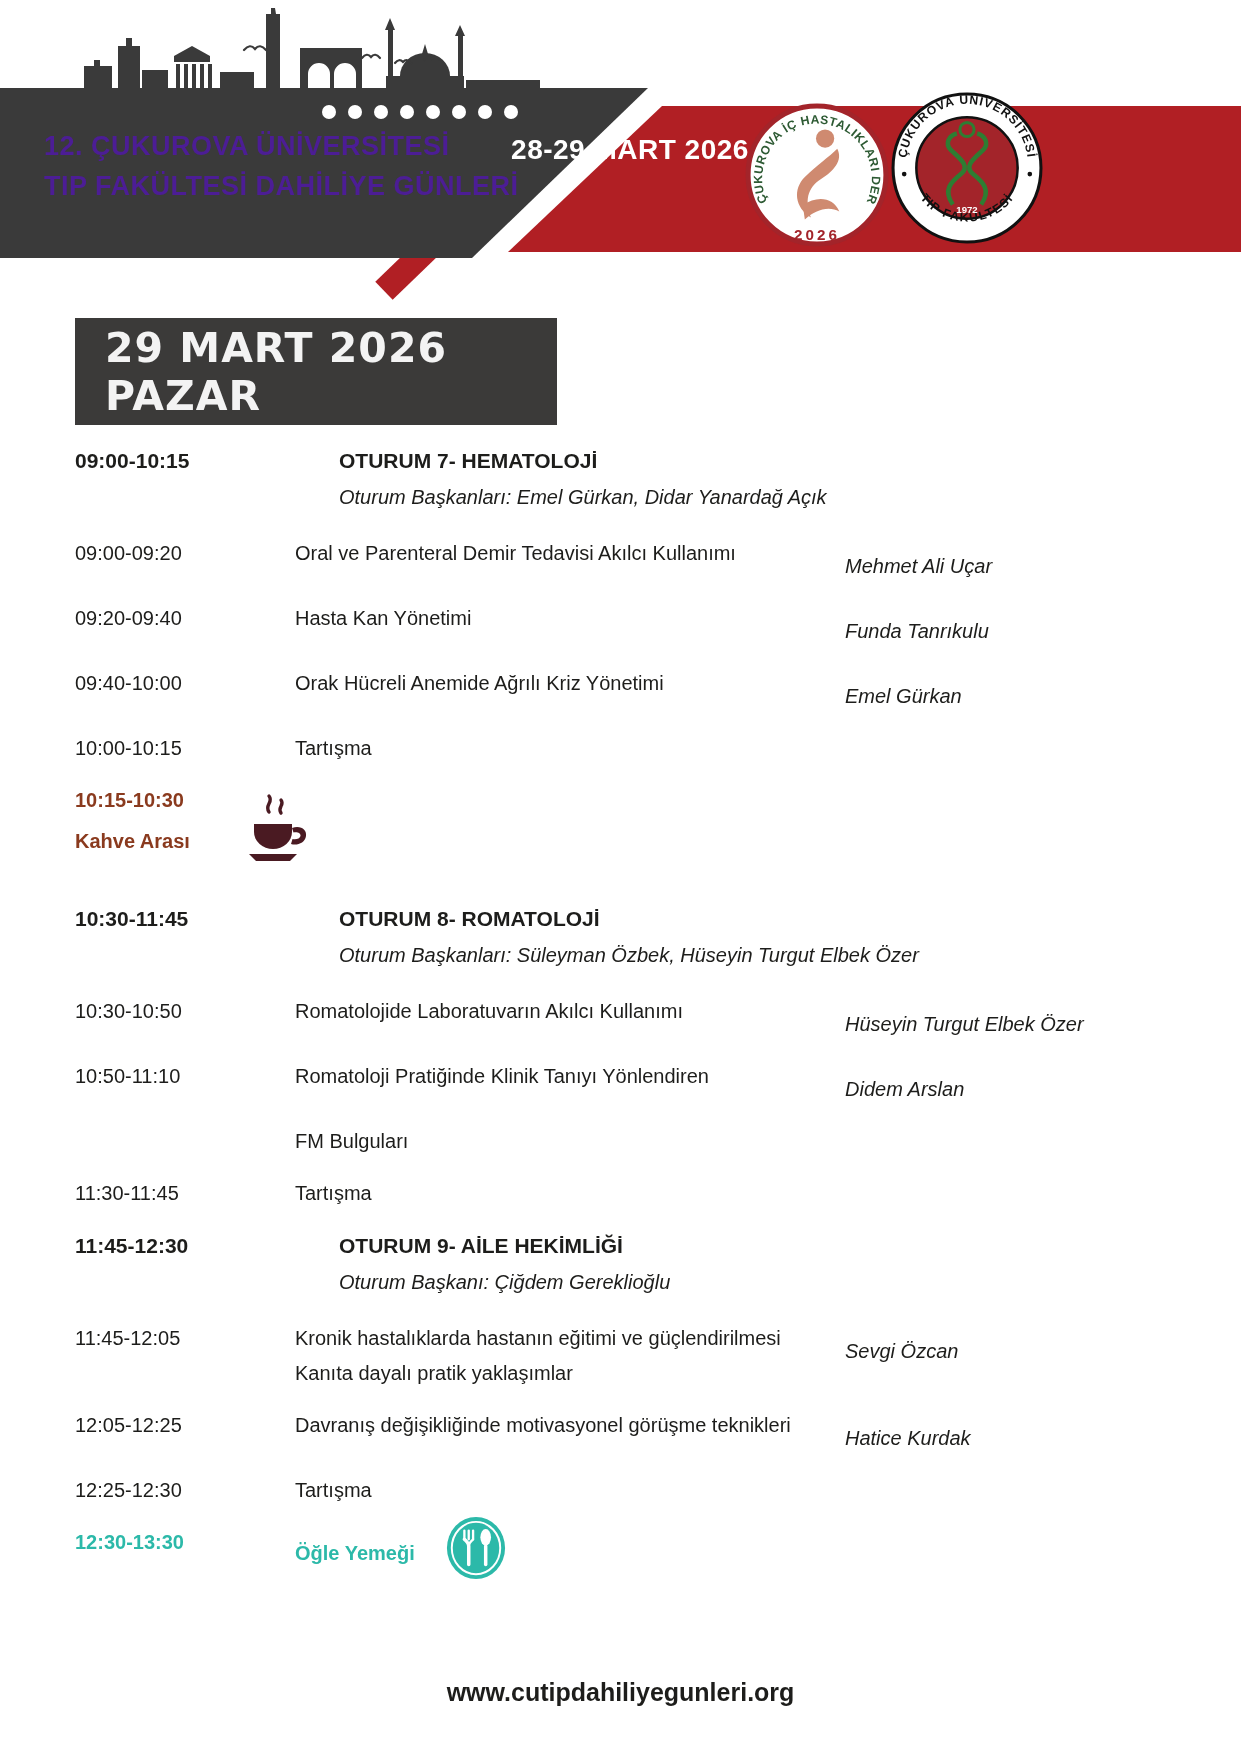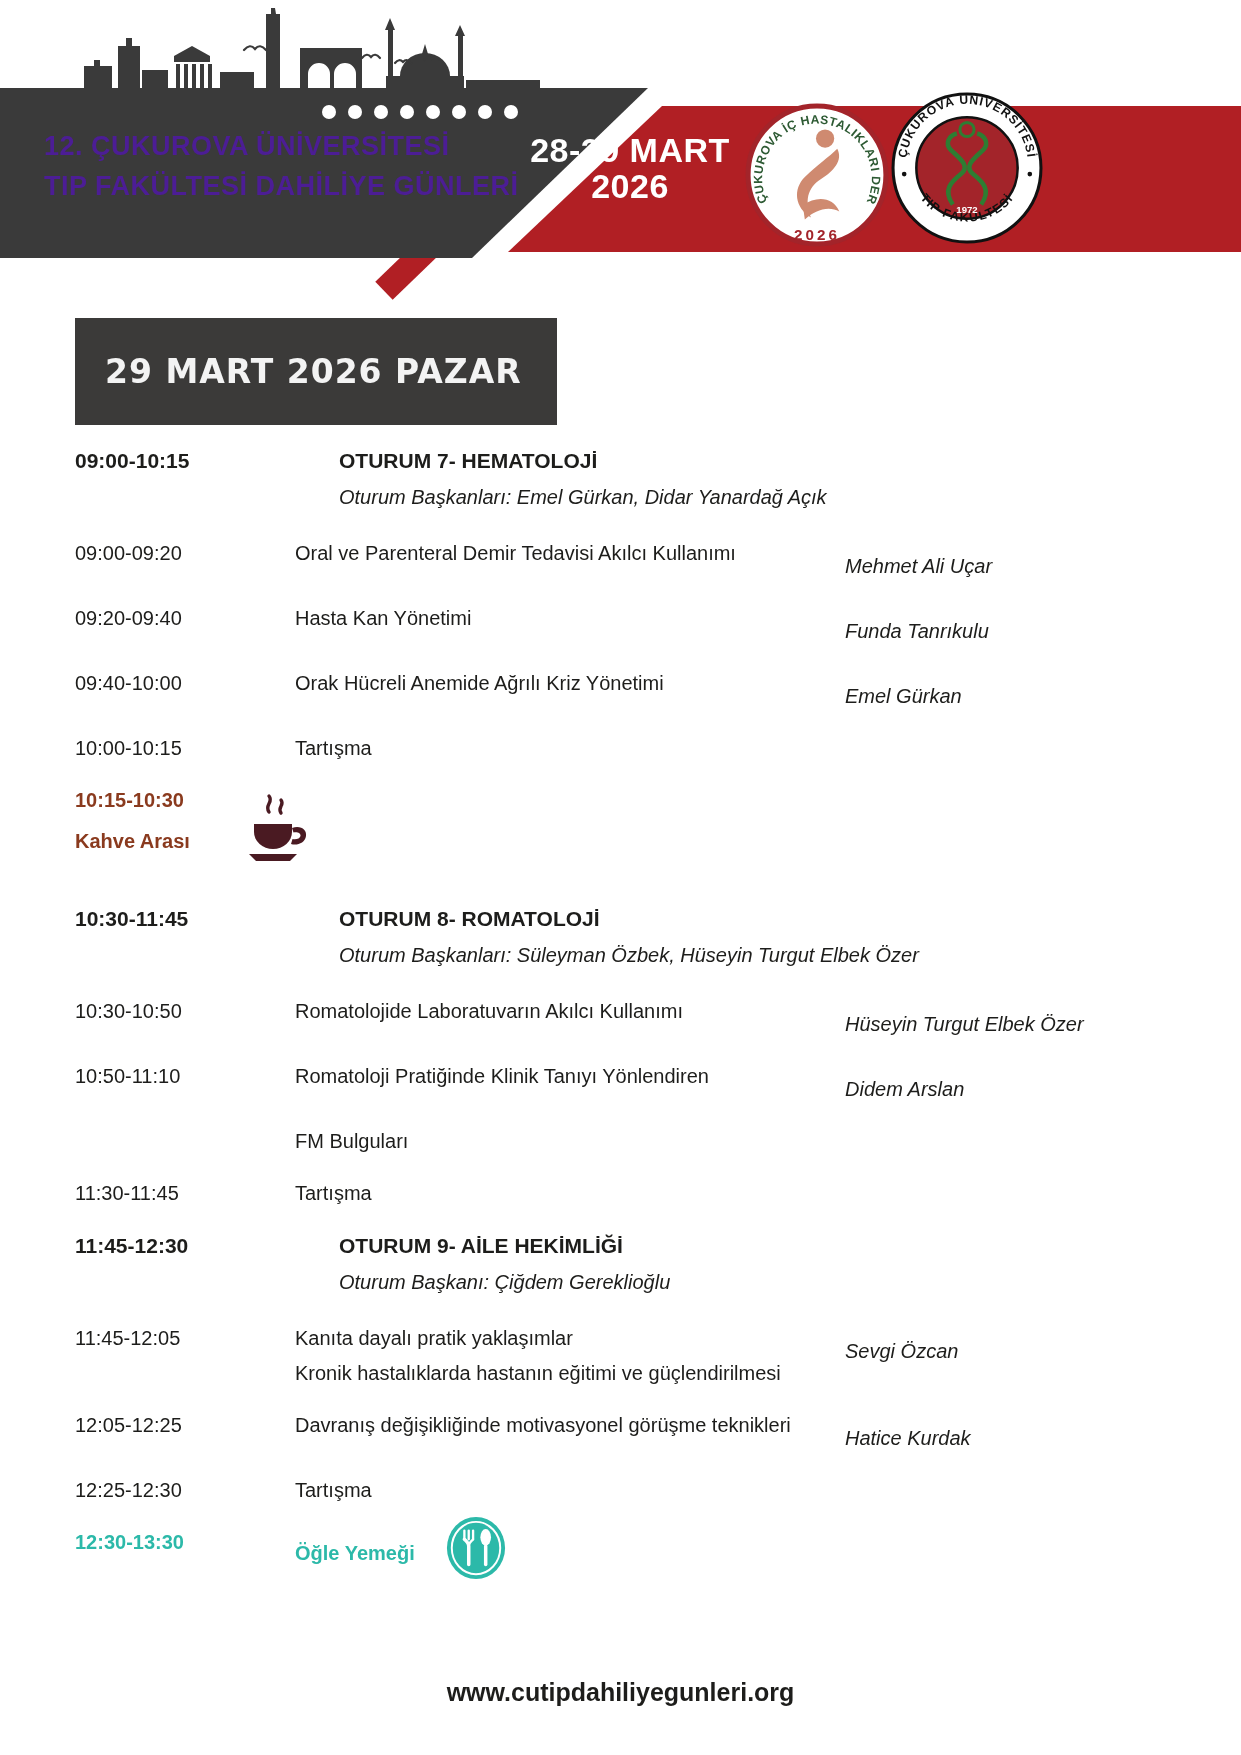--- a/index.html
+++ b/index.html
@@ -18,30 +18,30 @@
   .hdr-dark{position:absolute;inset:0;background:var(--c-dark);
     clip-path:polygon(0px 88px,648px 88px,472px 258px,0px 258px);z-index:2;}
   .hdr-red{position:absolute;inset:0;background:var(--c-red);
     clip-path:polygon(662px 106px,1241px 106px,1241px 252px,508px 252px);z-index:1;}
   .skyline{position:absolute;left:70px;top:6px;z-index:2;}
   .arches{position:absolute;left:0;top:0;z-index:3;}
   .arches span{position:absolute;width:14px;height:14px;border-radius:50%;background:#fff;top:105px;}
   .hdr-title{position:absolute;left:44px;top:126px;z-index:4;color:#4c1d95;
     font-weight:bold;font-size:27px;line-height:40px;letter-spacing:.5px;}
   .ribbon-text{position:absolute;left:498px;top:132px;width:264px;text-align:center;z-index:4;color:#fff;}
-  .ribbon-date{font-weight:bold;font-size:34px;line-height:36px;letter-spacing:.5px;}
+  .ribbon-date{font-weight:bold;font-size:28px;line-height:36px;letter-spacing:.5px;}
   .ribbon-venue{font-size:25px;line-height:34px;}
   .logo{position:absolute;z-index:5;}
   .logo-dernek{left:744px;top:102px;}
   .logo-univ{left:890px;top:91px;}
 
   
   .day-banner{position:absolute;left:75px;top:318px;width:482px;height:107px;background:#3b3a39;
     color:#f3f3f3;display:flex;align-items:center;padding-left:30px;
-    font-family:"DejaVu Sans","Liberation Sans",sans-serif;font-weight:bold;font-size:33px;letter-spacing:1px;}
+    font-family:"DejaVu Sans","Liberation Sans",sans-serif;font-weight:bold;font-size:41px;letter-spacing:1px;}
 
   
   .schedule{position:absolute;left:75px;top:443px;width:1090px;}
   .row{display:flex;align-items:flex-start;margin-bottom:17px;}
   .col-time{width:220px;flex:none;font-size:20px;line-height:35px;}
   .col-main{width:550px;flex:none;font-size:20px;line-height:35px;}
   .col-speaker{flex:1;font-size:20px;line-height:35px;font-style:italic;white-space:nowrap;margin-top:13px;}
   .title-line{white-space:nowrap;}
   .row.session{margin-top:0;margin-bottom:20px;gap:44px;}
   .row.session .col-time,.row.session .title-line{font-weight:bold;font-size:21px;}
@@ -250,22 +250,22 @@
         <div class="col-time">11:45-12:30</div>
         <div class="col-main">
           <div class="title-line">OTURUM 9- AİLE HEKİMLİĞİ</div>
           <div class="chairs">Oturum Başkanı: Çiğdem Gereklioğlu</div>
         </div>
         <div class="col-speaker"></div>
       </div>
       <div class="row talk">
         <div class="col-time">11:45-12:05</div>
         <div class="col-main">
+          <div class="title-line">Kronik hastalıklarda hastanın eğitimi ve güçlendirilmesi</div>
           <div class="title-line">Kanıta dayalı pratik yaklaşımlar</div>
-          <div class="title-line">Kronik hastalıklarda hastanın eğitimi ve güçlendirilmesi</div>
         </div>
         <div class="col-speaker">Sevgi Özcan</div>
       </div>
       <div class="row talk">
         <div class="col-time">12:05-12:25</div>
         <div class="col-main">
           <div class="title-line">Davranış değişikliğinde motivasyonel görüşme teknikleri</div>
         </div>
         <div class="col-speaker">Hatice Kurdak</div>
       </div>

